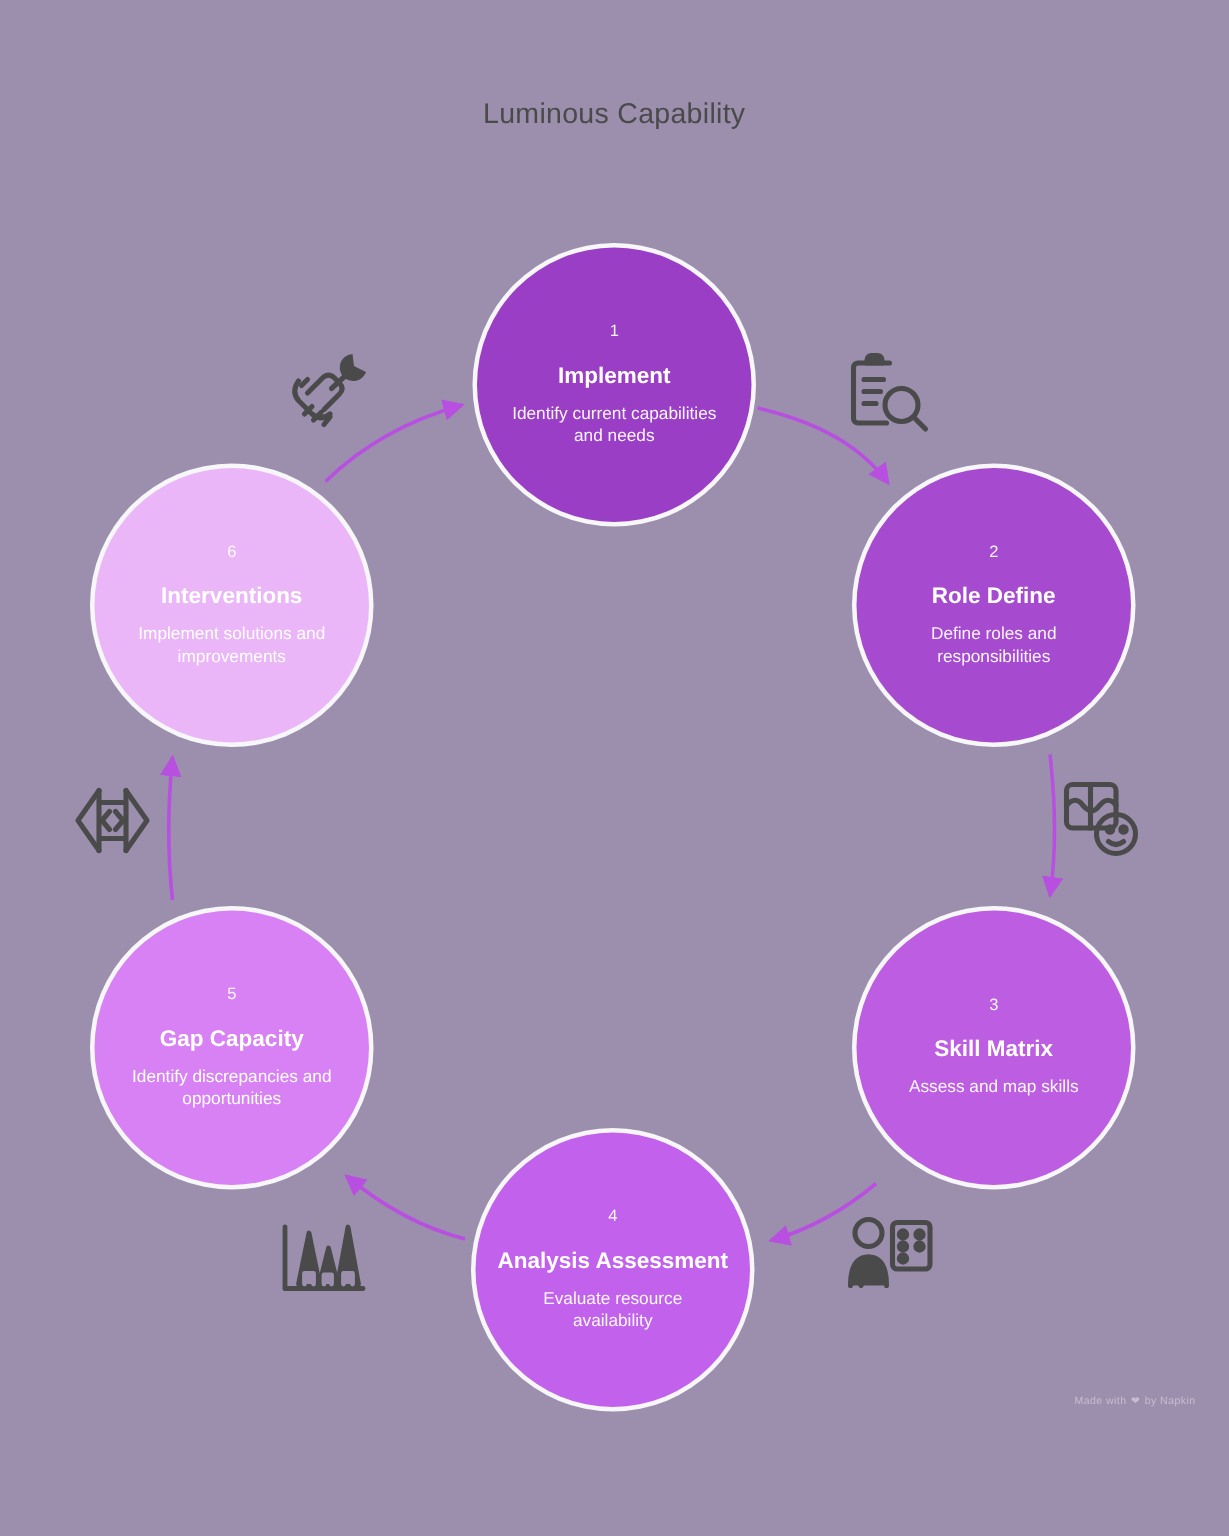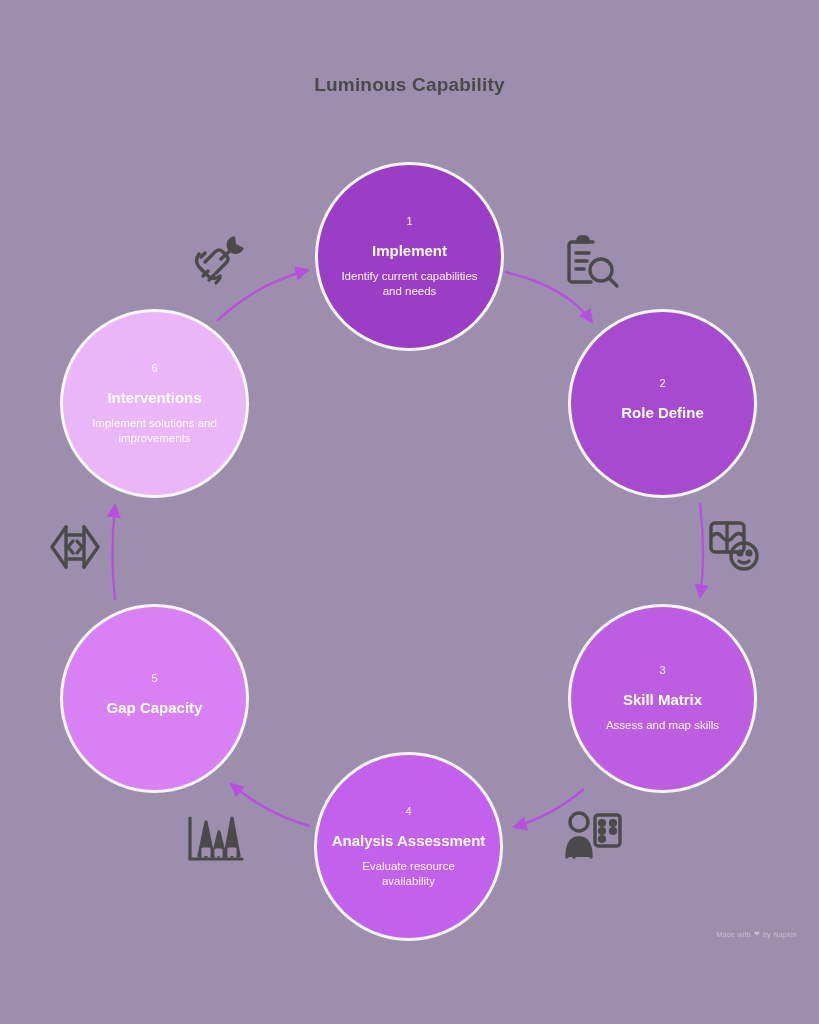--- a/index.html
+++ b/index.html
@@ -17,27 +17,27 @@
   #canvas {
     position: absolute;
     inset: 0;
     width: 819px;
     height: 1024px;
   }
 
   
   .title {
     position: absolute;
-    top: 72px;
+    top: 64px;
     left: 0;
     width: 819px;
     text-align: center;
     color: #4a4a4a;
     font-size: 19px;
-    font-weight: bold;
+    font-weight: normal;
     line-height: 26px;
     letter-spacing: 0.2px;
     user-select: none;
   }
   .title .l2 { display: block; }
 
   
   .arrows {
     position: absolute;
     inset: 0;
@@ -149,37 +149,39 @@
 
   <div class="node" id="node-1" style="background:#9a3ec6;">
     <div class="num">1</div>
     <div class="ttl">Implement</div>
     <div class="desc">Identify current capabilities and needs</div>
   </div>
 
   <div class="node" id="node-2" style="background:#a64ad0;">
     <div class="num">2</div>
     <div class="ttl">Role Define</div>
+    <div class="desc">Define roles and responsibilities</div>
   </div>
 
   <div class="node" id="node-3" style="background:#bd5de2;">
     <div class="num">3</div>
     <div class="ttl">Skill Matrix</div>
     <div class="desc">Assess and map skills</div>
   </div>
 
   <div class="node" id="node-4" style="background:#c262ec;">
     <div class="num">4</div>
     <div class="ttl">Analysis Assessment</div>
     <div class="desc">Evaluate resource availability</div>
   </div>
 
   <div class="node light" id="node-5" style="background:#d881f5;">
     <div class="num">5</div>
     <div class="ttl">Gap Capacity</div>
+    <div class="desc">Identify discrepancies and opportunities</div>
   </div>
 
   <div class="node light" id="node-6" style="background:#eab6f8;">
     <div class="num">6</div>
     <div class="ttl">Interventions</div>
     <div class="desc">Implement solutions and improvements</div>
   </div>
 
   <svg class="icon" id="icon-diagnostic" width="62" height="60" viewBox="0 0 62 60" fill="none" stroke="#4a4a4a" stroke-width="3.4" stroke-linecap="round" stroke-linejoin="round">
     <path d="M44 10 a9 9 0 1 0 8 12 l-8 -4 -1 -8z" fill="#4a4a4a" stroke="none"></path>

